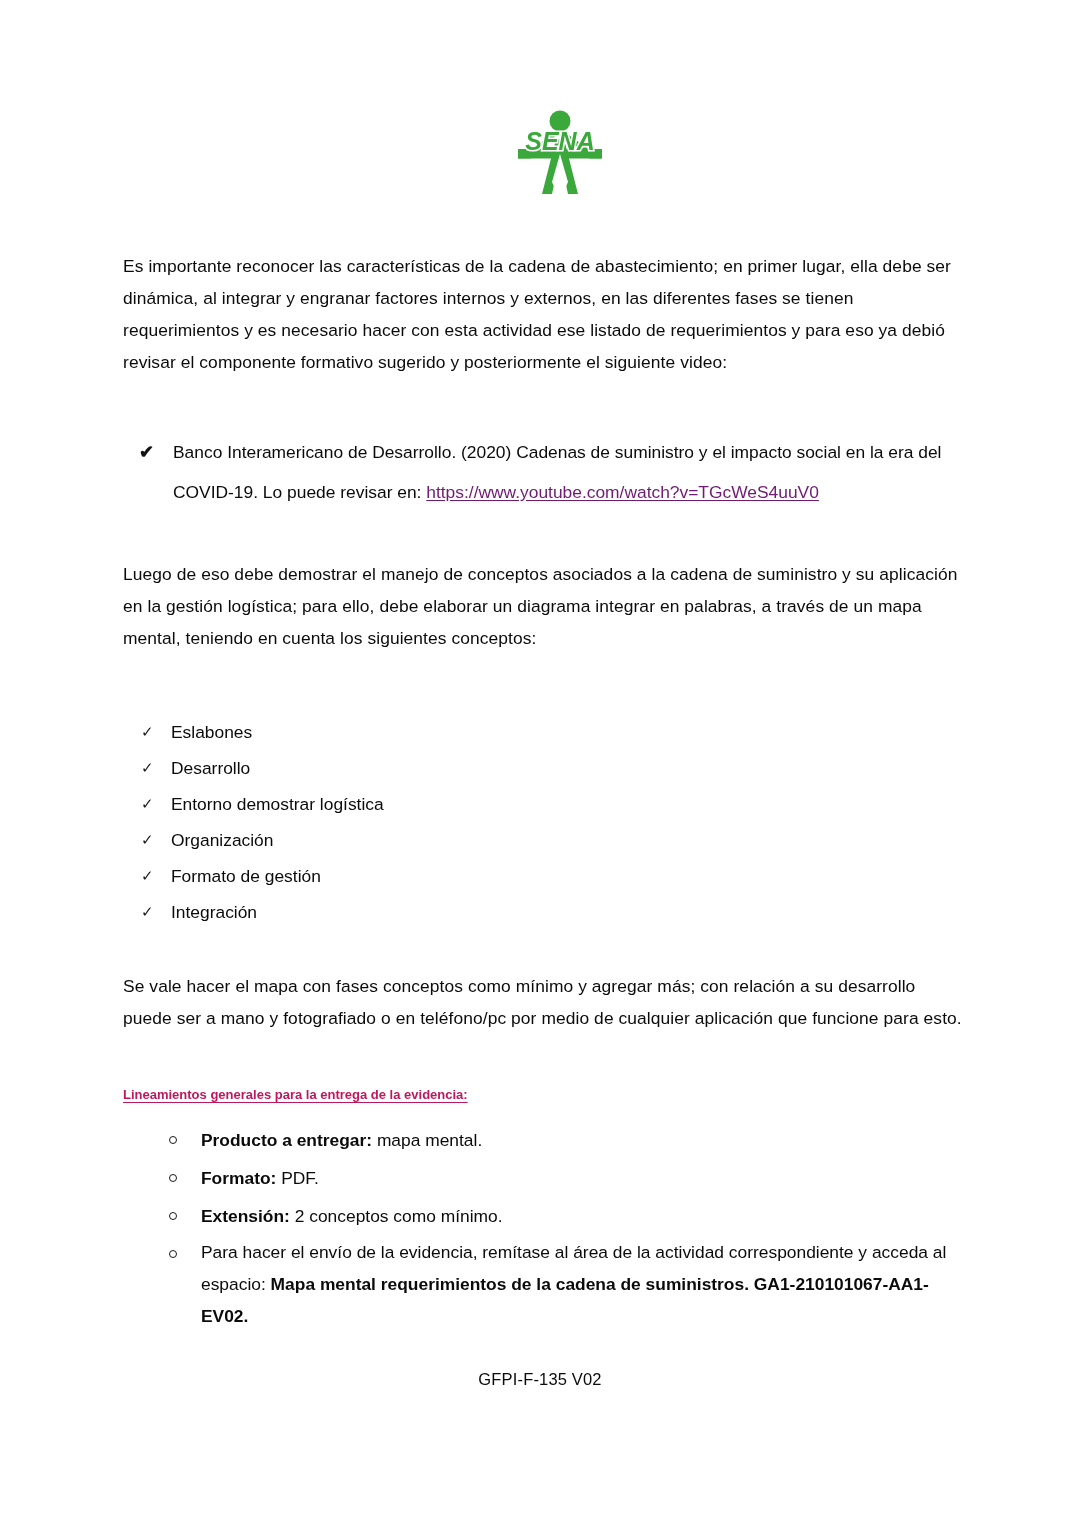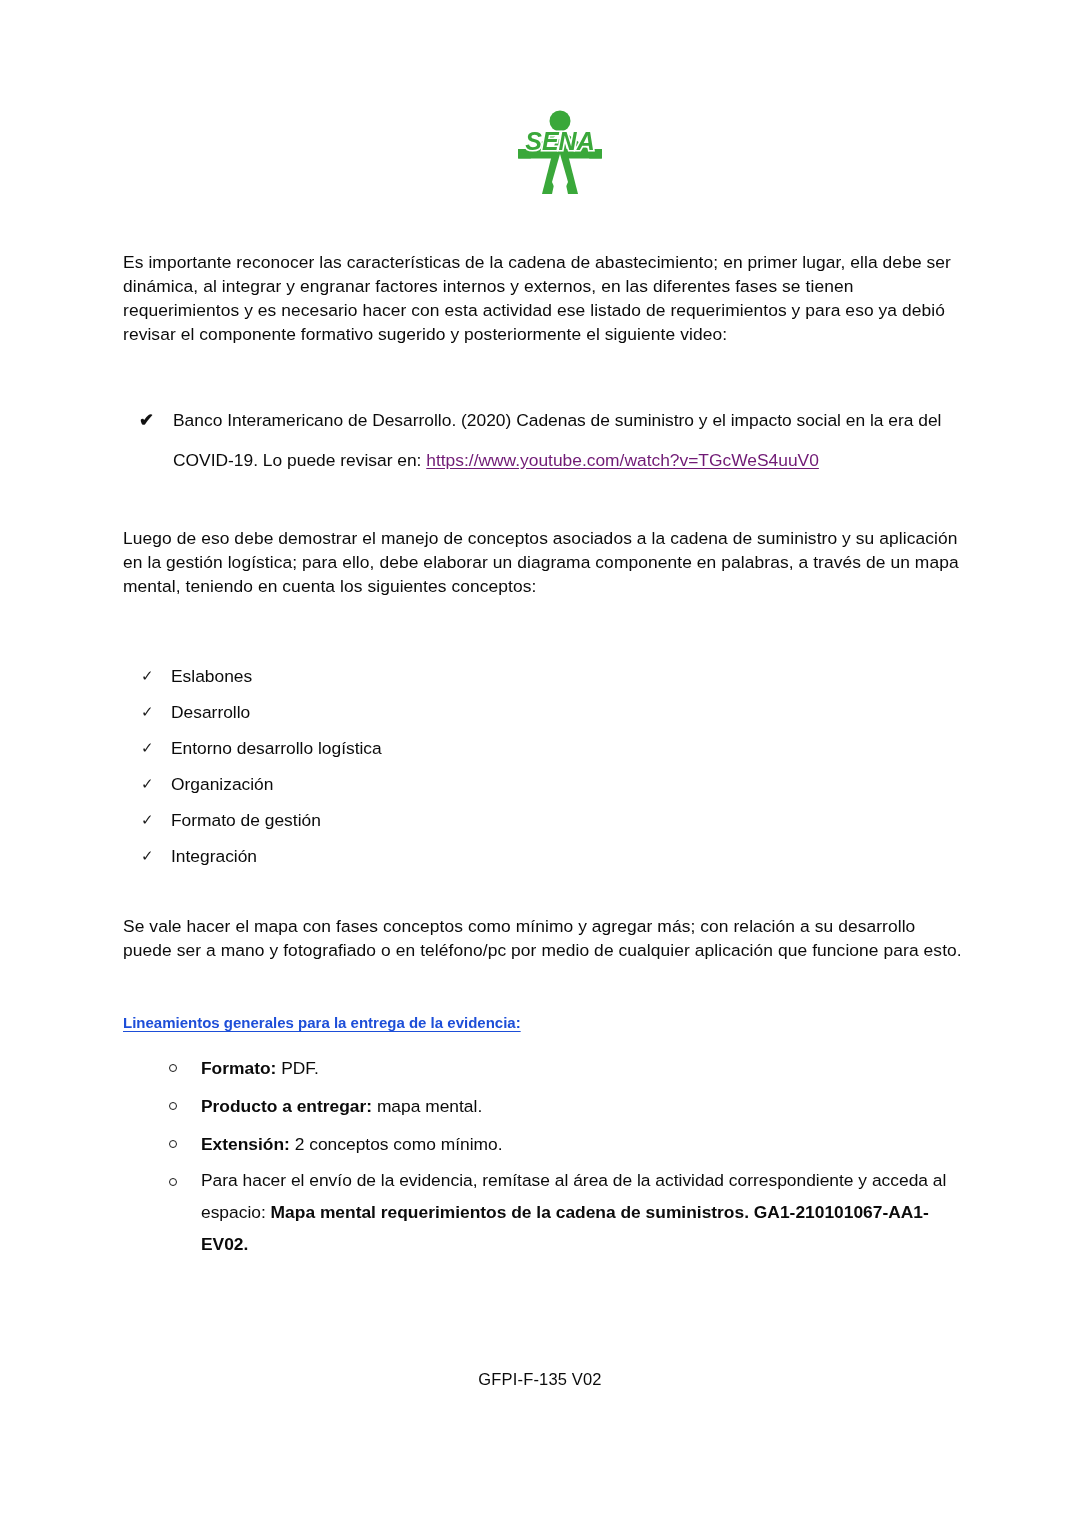--- a/index.html
+++ b/index.html
@@ -41,21 +41,21 @@
   .content {
     position: absolute;
     top: 250px;
     left: 123px;
     width: 840px;
   }
 
   p.para {
     margin: 0 0 26px 0;
     font-size: 17.4px;
-    line-height: 24px;
+    line-height: 32px;
     text-align: left;
     letter-spacing: .005em;
     color: #0b0b0b;
   }
 
   p.para.tight {
     margin-bottom: 0;
   }
 
   .spacer-28 { height: 28px; }
@@ -113,26 +113,26 @@
     position: absolute;
     left: 18px;
     top: 0;
     font-size: 15px;
     line-height: 36px;
     color: #1a1a1a;
   }
 
   
   .guide-heading {
-    font-size: 15px;
+    font-size: 13px;
     line-height: 30px;
     font-weight: 700;
     text-decoration: underline;
     text-underline-offset: 3px;
-    color: #1d4ed8;
+    color: #be185d;
     margin: 0;
   }
 
   
   .guide-list {
     margin: 12px 0 0 0;
     padding: 0;
     list-style: none;
   }
 
@@ -211,36 +211,36 @@
 
     <ul class="ref-list">
       <li class="ref-item">
         <span class="mark">✔</span>
         <span>Banco Interamericano de Desarrollo. (2020) Cadenas de suministro y el impacto social en la era del COVID-19. Lo puede revisar en: </span><a class="doc-link" href="#">https://www.youtube.com/watch?v=TGcWeS4uuV0</a>
       </li>
     </ul>
 
     <div class="spacer-46"></div>
 
-    <p class="para">Luego de eso debe demostrar el manejo de conceptos asociados a la cadena de suministro y su aplicación en la gestión logística; para ello, debe elaborar un diagrama componente en palabras, a través de un mapa mental, teniendo en cuenta los siguientes conceptos:</p>
+    <p class="para">Luego de eso debe demostrar el manejo de conceptos asociados a la cadena de suministro y su aplicación en la gestión logística; para ello, debe elaborar un diagrama integrar en palabras, a través de un mapa mental, teniendo en cuenta los siguientes conceptos:</p>
 
     <div class="spacer-34"></div>
 
     <ul class="concept-list">
       <li class="concept-item">
         <span class="mark">✓</span>
         <span>Eslabones</span>
       </li>
       <li class="concept-item">
         <span class="mark">✓</span>
         <span>Desarrollo</span>
       </li>
       <li class="concept-item">
         <span class="mark">✓</span>
-        <span>Entorno desarrollo logística</span>
+        <span>Entorno demostrar logística</span>
       </li>
       <li class="concept-item">
         <span class="mark">✓</span>
         <span>Organización</span>
       </li>
       <li class="concept-item">
         <span class="mark">✓</span>
         <span>Formato de gestión</span>
       </li>
       <li class="concept-item">
@@ -253,28 +253,28 @@
 
     <p class="para tight">Se vale hacer el mapa con fases conceptos como mínimo y agregar más; con relación a su desarrollo puede ser a mano y fotografiado o en teléfono/pc por medio de cualquier aplicación que funcione para esto.</p>
 
     <div class="spacer-46"></div>
 
     <p class="guide-heading">Lineamientos generales para la entrega de la evidencia:</p>
 
     <ul class="guide-list">
       <li class="guide-item">
         <span class="marker-o"></span>
+        <b>Producto a entregar:</b><span> mapa mental.</span>
+      </li>
+      <li class="guide-item">
+        <span class="marker-o"></span>
         <b>Formato:</b><span> PDF.</span>
       </li>
       <li class="guide-item">
         <span class="marker-o"></span>
-        <b>Producto a entregar:</b><span> mapa mental.</span>
-      </li>
-      <li class="guide-item">
-        <span class="marker-o"></span>
         <b>Extensión:</b><span> 2 conceptos como mínimo.</span>
       </li>
       <li class="guide-item multi">
         <span class="marker-o"></span>
         <span>Para hacer el envío de la evidencia, remítase al área de la actividad correspondiente y acceda al espacio: </span><b>Mapa mental requerimientos de la cadena de suministros. GA1-210101067-AA1-EV02.</b>
       </li>
     </ul>
 
   </div>
 

